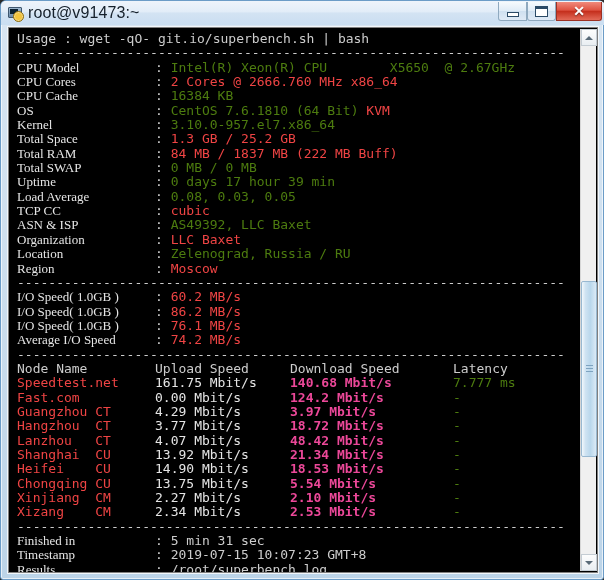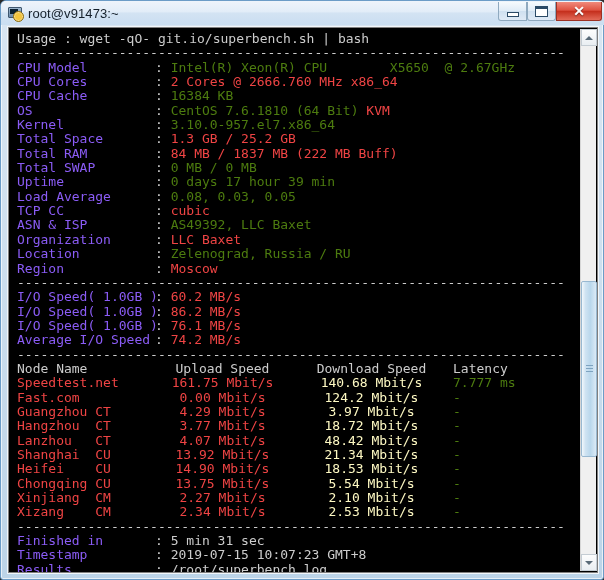--- a/index.html
+++ b/index.html
@@ -56,21 +56,21 @@
   .title-icon .gear {
     position: absolute; left: 6px; top: 6px;
     width: 9px; height: 9px;
     background: #f2c43c;
     border: 1px solid #8a6a10;
     border-radius: 50%;
     box-shadow: 0 0 0 1px rgba(255,255,255,.4) inset;
   }
   .title-text {
     font-family: "Liberation Sans", sans-serif;
-    font-size: 13px;
+    font-size: 16px;
     color: #15202b;
     white-space: nowrap;
     letter-spacing: .1px;
   }
 
   .winbtns {
     position: absolute;
     right: 3px; top: 1px;
     display: flex;
     gap: 0px;
@@ -136,30 +136,30 @@
     line-height: 14.35px;
     white-space: pre;
     color: #cfcfcf;
   }
 
   .line { display: block; height: 14.35px; }
 
   
   .c-white  { color: #cccccc; }
   .c-cyan   { color: #4d7c0f; }
-  .c-green  { color: #ef4444; }
-  .c-red    { color: #fef9c3; }
+  .c-green  { color: #e5e5e5; }
+  .c-red    { color: #ec4899; font-weight: bold; }
   .c-yellow { color: #ef4444; }
 
-  .lbl  { display:inline-block; width: 138px; color:#8b5cf6; }
+  .lbl  { display:inline-block; width: 138px; color:#e5e5e5;font-family:Liberation Serif, serif; }
   .sep  { color:#cccccc; }
 
   .tcol-node { display:inline-block; width:138px; }
-  .tcol-up   { display:inline-block; width:135px;text-align:center; }
-  .tcol-down { display:inline-block; width:163px;text-align:center; }
+  .tcol-up   { display:inline-block; width:135px; }
+  .tcol-down { display:inline-block; width:163px; }
   .tcol-lat  { display:inline-block;text-align:center; }
 
   
   .scrollbar {
     position: absolute;
     right: 1px; top: 1px;
     width: 16px; height: 542px;
     background: #f0f0f0;
     border-left: 1px solid #d6d6d6;
     box-sizing: border-box;

